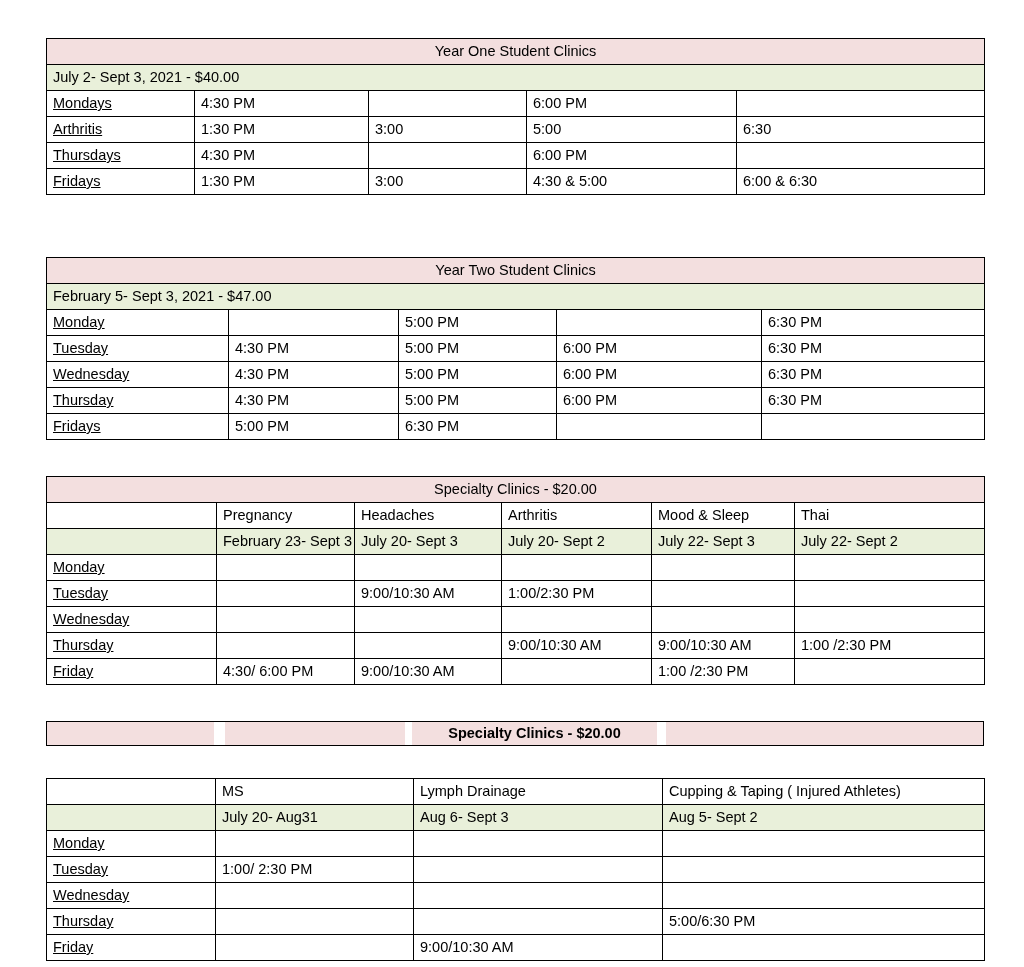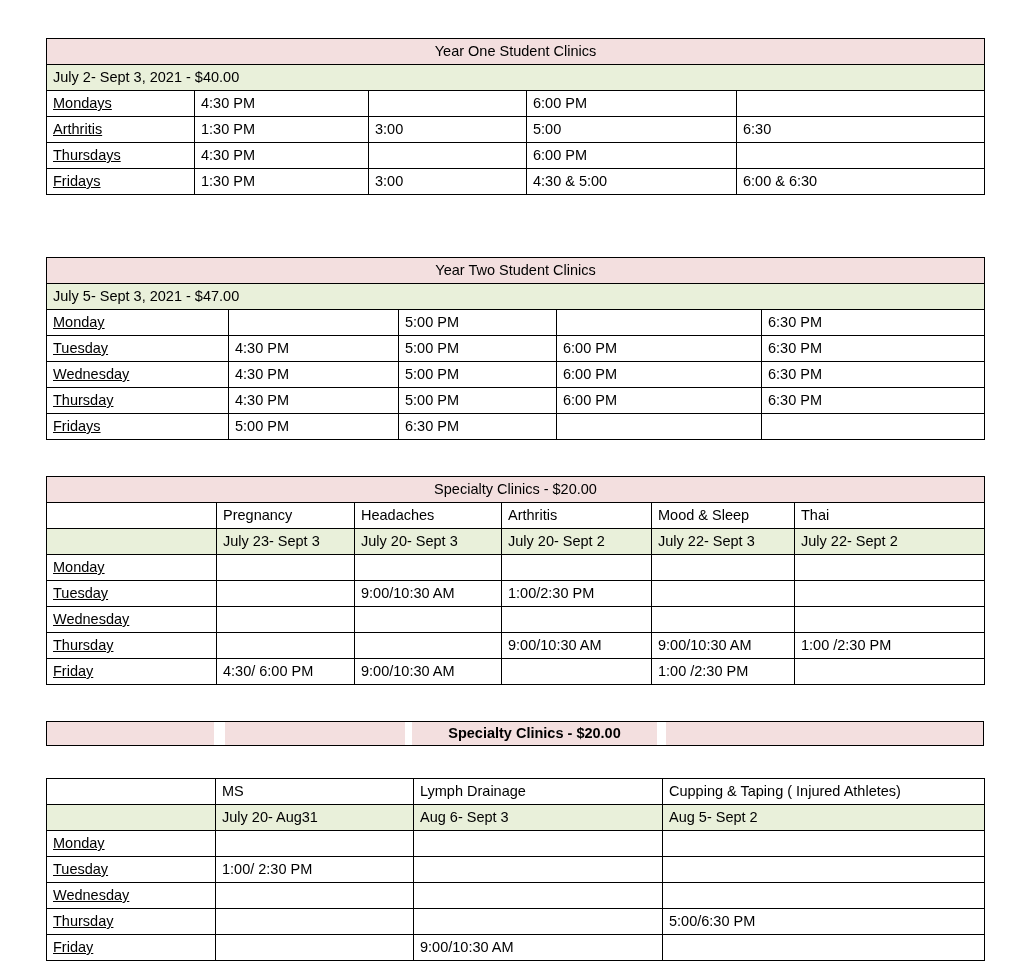--- a/index.html
+++ b/index.html
@@ -155,21 +155,21 @@
         <col style="width:170px">
         <col style="width:158px">
         <col style="width:205px">
         <col style="width:223px">
     </colgroup>
     <tbody>
       <tr>
         <td class="title-cell" colspan="5">Year Two Student Clinics</td>
       </tr>
       <tr>
-        <td class="date-cell" colspan="5">July 5- Sept 3, 2021 - $47.00</td>
+        <td class="date-cell" colspan="5">February 5- Sept 3, 2021 - $47.00</td>
       </tr>
       <tr>
         <td class="daycol">Monday</td>
         <td></td>
         <td>5:00 PM</td>
         <td></td>
         <td>6:30 PM</td>
       </tr>
       <tr>
         <td class="daycol">Tuesday</td>
@@ -218,21 +218,21 @@
       <tr>
         <td></td>
         <td class="col-head">Pregnancy</td>
         <td class="col-head">Headaches</td>
         <td class="col-head">Arthritis</td>
         <td class="col-head">Mood &amp; Sleep</td>
         <td class="col-head">Thai</td>
       </tr>
       <tr>
         <td class="date-cell-blank"></td>
-        <td class="date-cell">July 23- Sept 3</td>
+        <td class="date-cell">February 23- Sept 3</td>
         <td class="date-cell">July 20- Sept 3</td>
         <td class="date-cell">July 20- Sept 2</td>
         <td class="date-cell">July 22- Sept 3</td>
         <td class="date-cell">July 22- Sept 2</td>
       </tr>
       <tr>
         <td class="daycol">Monday</td>
         <td></td>
         <td></td>
         <td></td>

